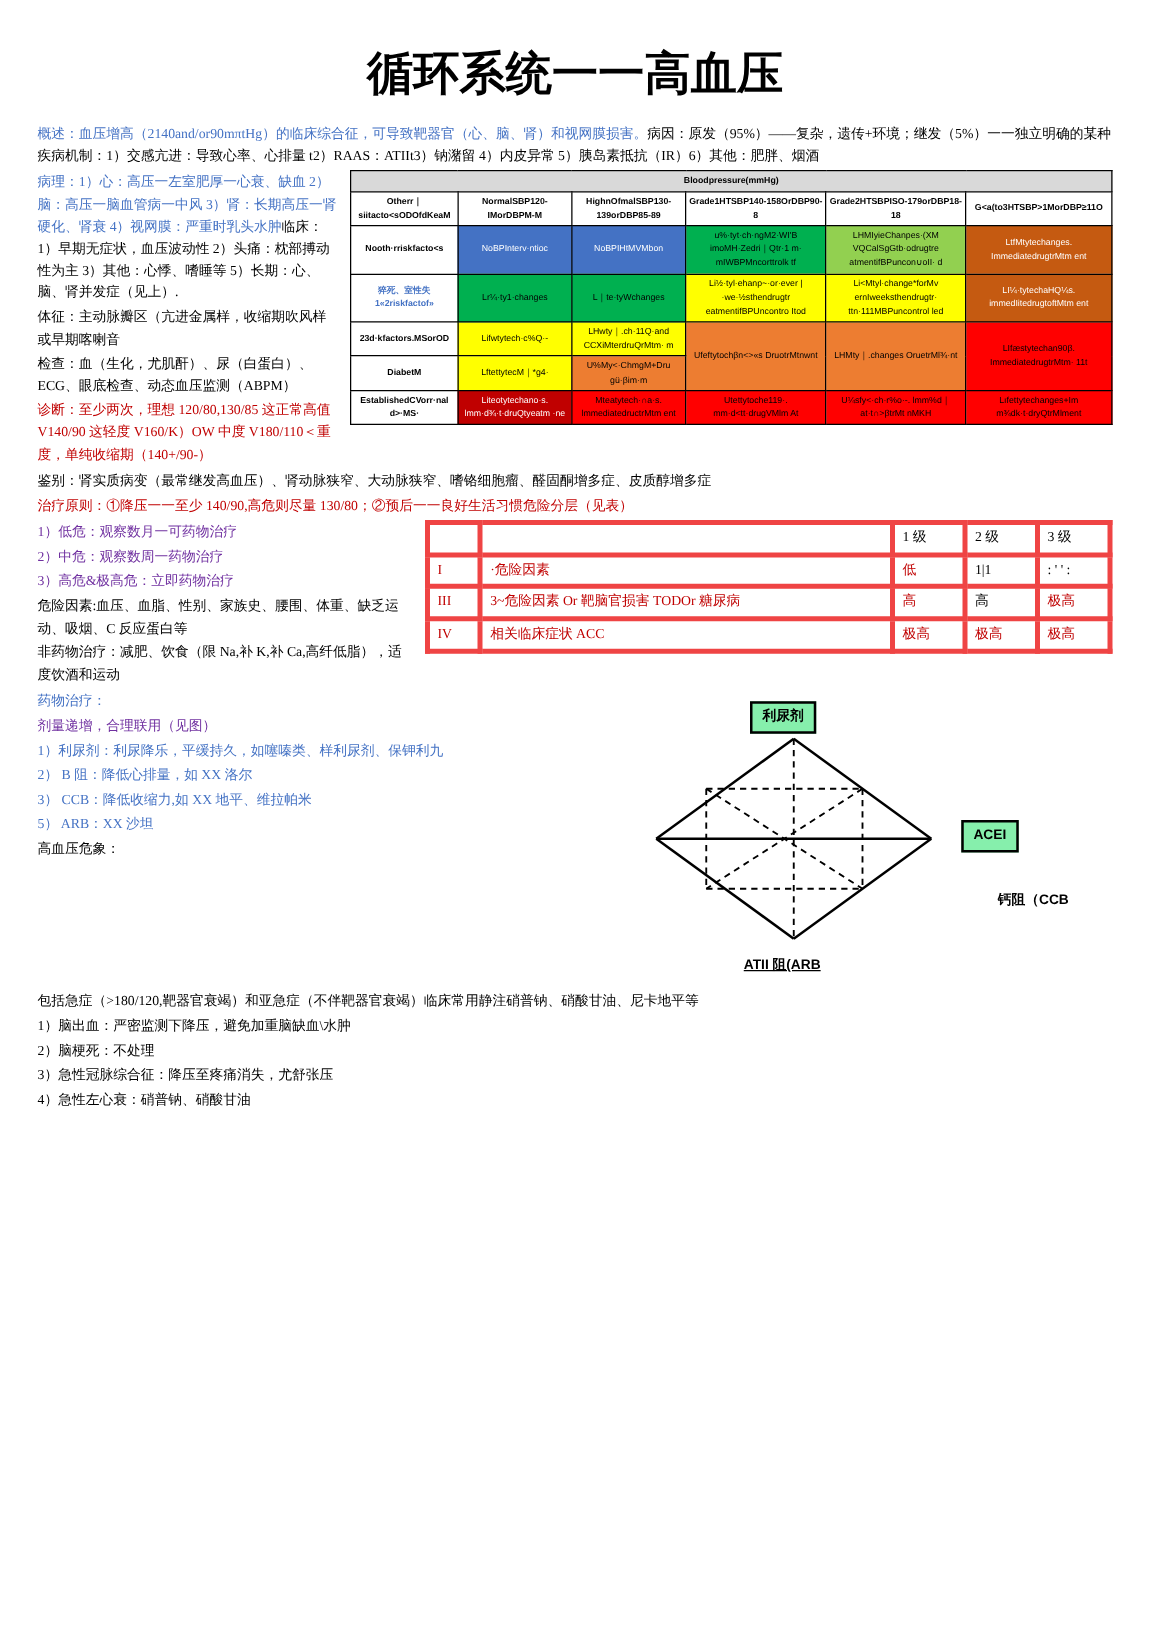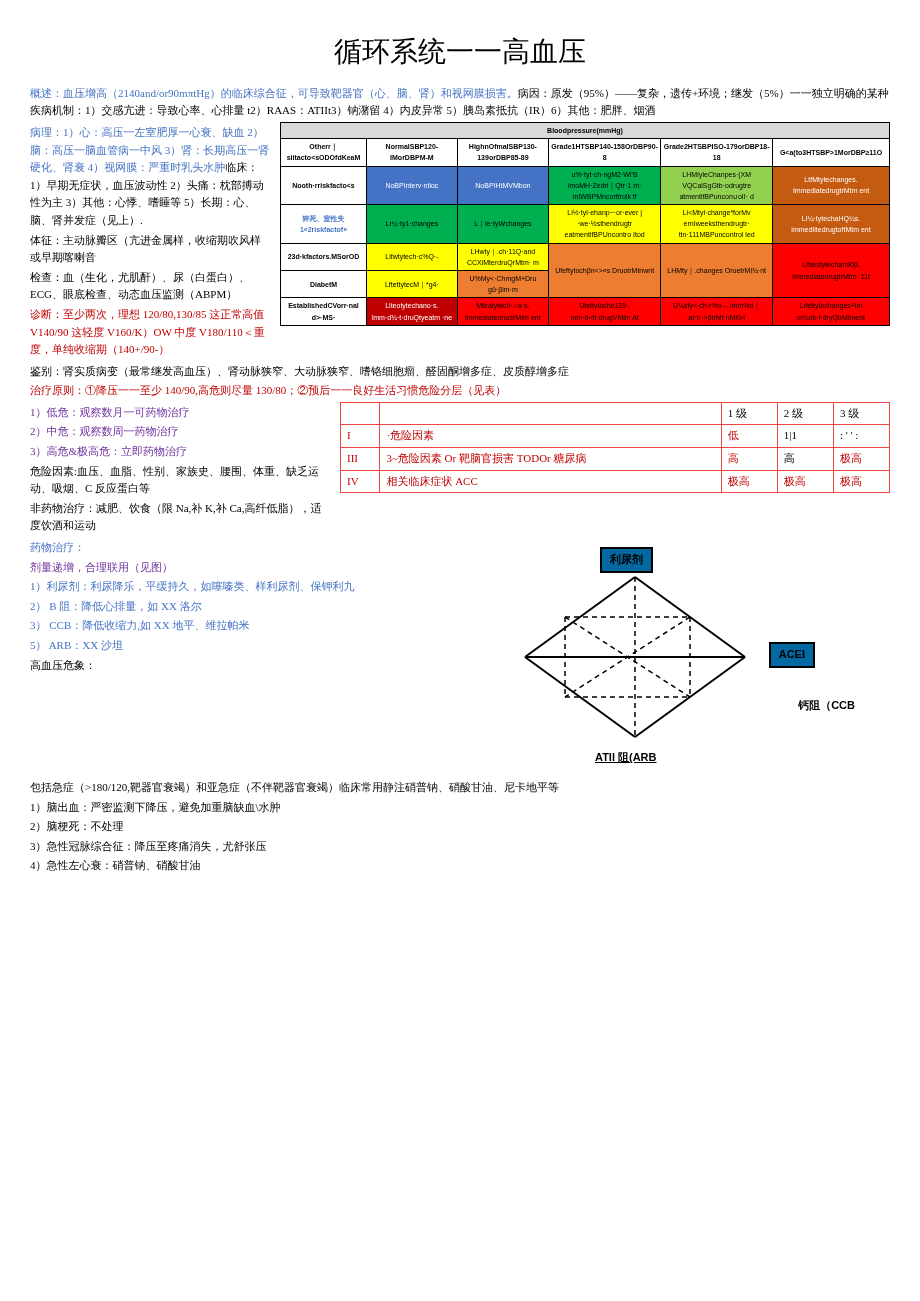--- a/index.html
+++ b/index.html
@@ -1,41 +1,41 @@
 <!DOCTYPE html>
 <html><head>
 <meta charset="utf-8">
 <style>
 body{font-family:"SimSun","Songti SC",serif;font-size:11px;line-height:1.6;margin:0;padding:20px 30px;width:860px;color:#000}
-h1{font-family:"SimSun",serif;font-size:28px;text-align:center;font-weight:normal;margin:10px 0}
+h1{font-family:"SimSun",serif;font-size:37px;text-align:center;font-weight:bold;margin:10px 0}
 .blue{color:#4472c4}
 .red{color:#c00000}
 .purple{color:#7030a0}
 p{margin:2px 0}
 .row{display:flex;gap:10px;align-items:flex-start}
 .col-l{flex:0 0 240px}
 .col-r{flex:1}
 .bp-table{border-collapse:collapse;width:100%;font-size:7px;font-family:Arial,sans-serif}
 .bp-table td,.bp-table th{border:1px solid #000;padding:2px;text-align:center;vertical-align:middle}
 .bp-table th{font-weight:bold}
 .bg-gray{background:#d9d9d9}
 .bg-blue{background:#4472c4;color:#fff}
 .bg-green{background:#00b050}
 .bg-lgreen{background:#92d050}
 .bg-yellow{background:#ffff00}
 .bg-orange{background:#ed7d31}
 .bg-red{background:#ff0000}
 .bg-dred{background:#c00000;color:#fff}
 .bg-dorange{background:#c55a11;color:#fff}
 .risk-table{border-collapse:collapse;width:100%;font-size:11px}
-.risk-table td,.risk-table th{border:1px solid #ef4444;padding:2px 6px;text-align:left;color:#c00000;font-weight:normal}
+.risk-table td,.risk-table th{border:4px solid #ef4444;padding:2px 6px;text-align:left;color:#c00000;font-weight:normal}
 .risk-table .hdr{color:#000}
 .diagram{position:relative;width:320px;height:220px;margin:10px auto}
 .lbl{position:absolute;font-size:11px;font-weight:bold;font-family:"SimHei",sans-serif}
-.box{border:2px solid #000;padding:2px 8px;background:#0369a1}
+.box{border:2px solid #000;padding:2px 8px;background:#86efac}
 svg{position:absolute;top:0;left:0}
 </style>
 </head>
 <body>
 
 <h1>循环系统一一高血压</h1>
 
 <p><span class="blue">概述：血压增高（2140and/or90mπtHg）的临床综合征，可导致靶器官（心、脑、肾）和视网膜损害。</span><span>病因：原发（95%）——复杂，遗传+环境；继发（5%）一一独立明确的某种疾病机制：1）交感亢进：导致心率、心排量 t2）RAAS：ATIIt3）钠潴留 4）内皮异常 5）胰岛素抵抗（IR）6）其他：肥胖、烟酒</span></p>
 
 <div class="row">

